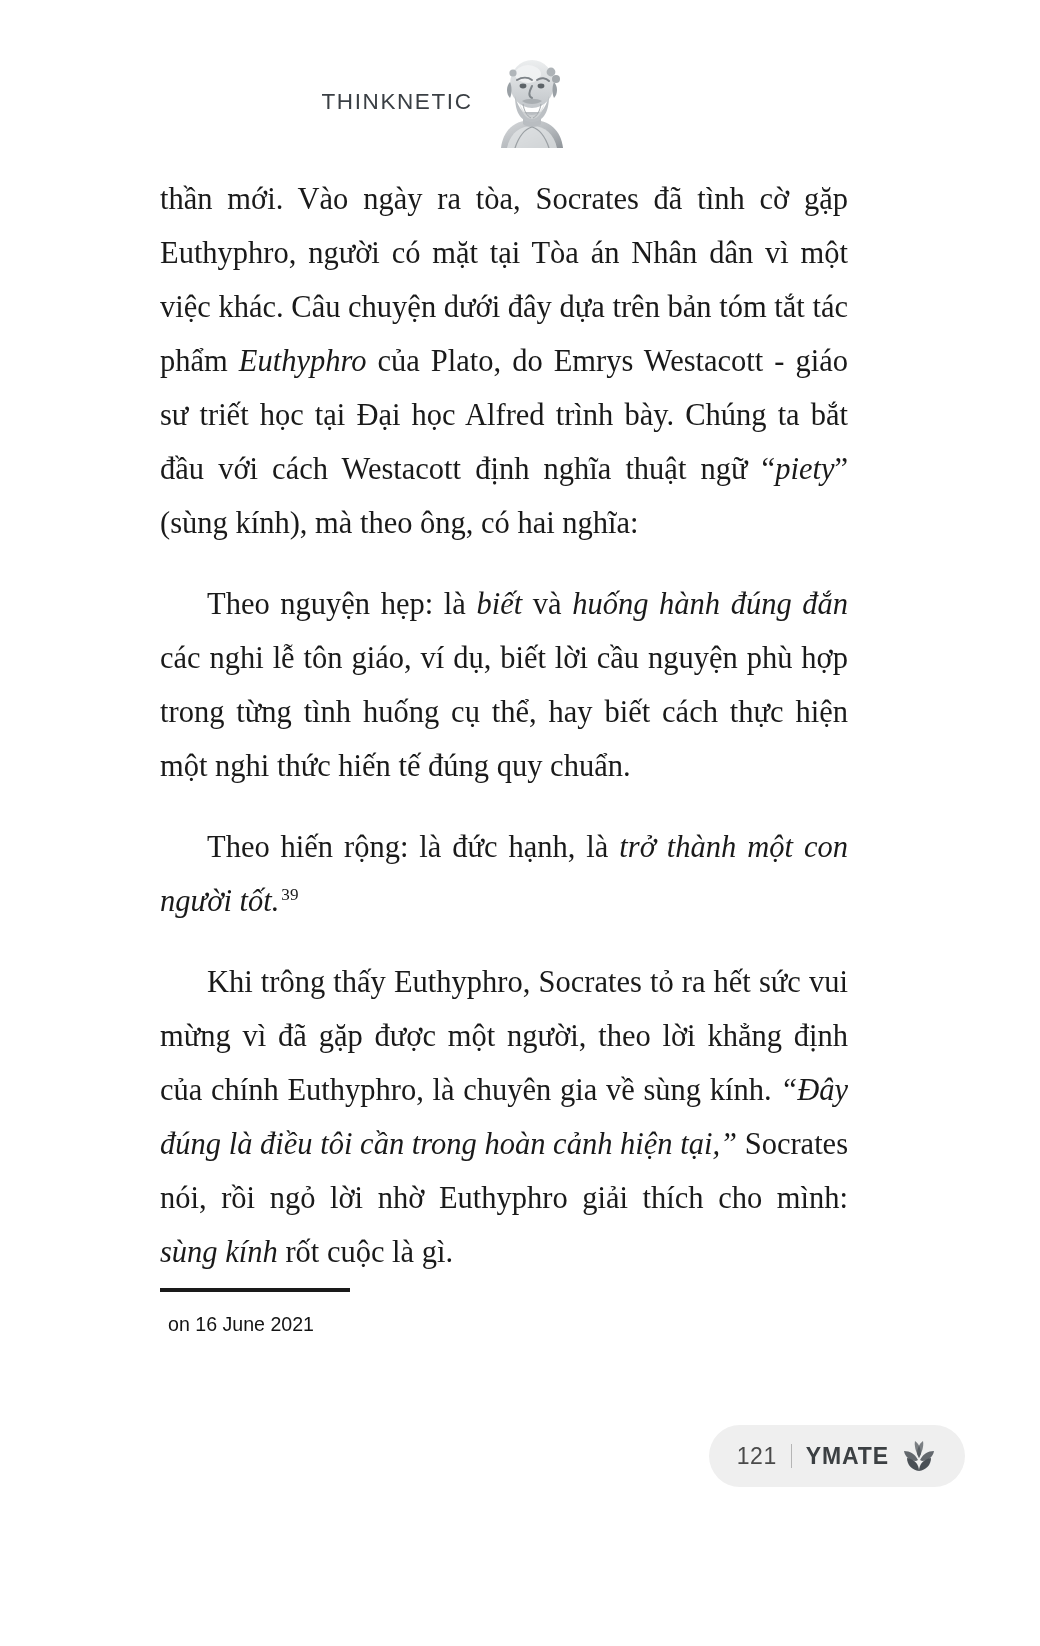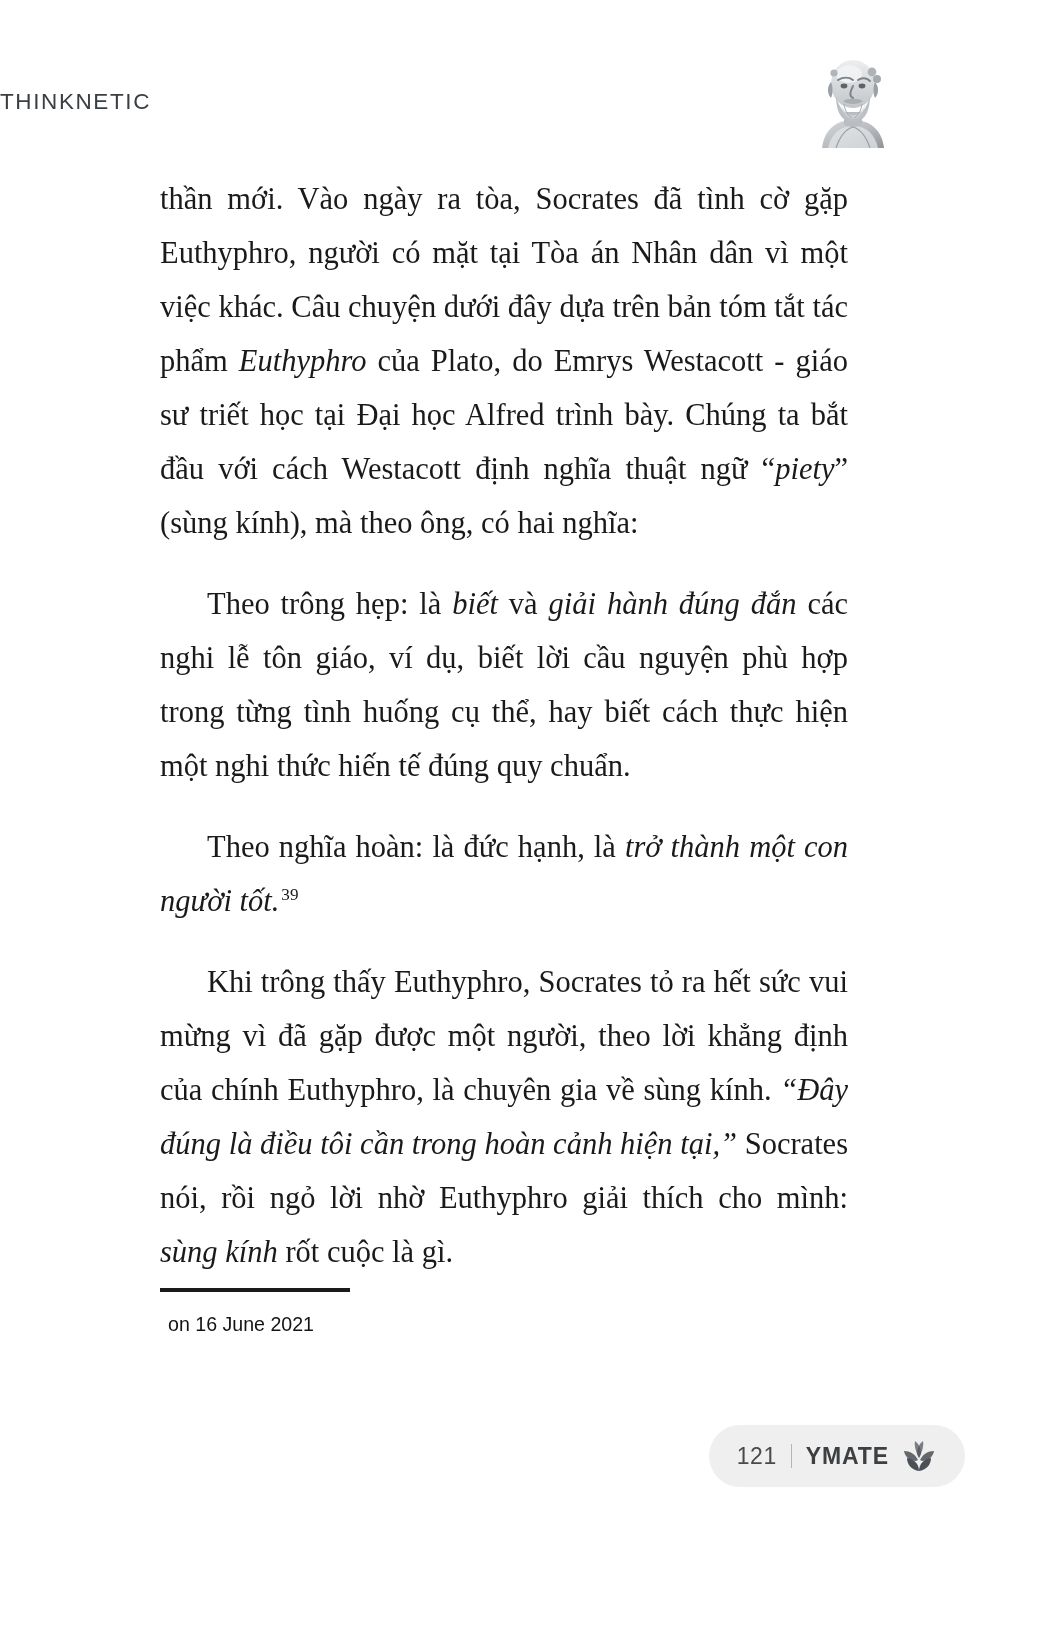--- a/index.html
+++ b/index.html
@@ -18,21 +18,21 @@
 
   
   .header {
     position: absolute;
     top: 52px;
     left: 0;
     right: 0;
     height: 100px;
     display: flex;
     align-items: center;
-    justify-content: space-between;
+    justify-content: center;
     padding-right: 150px;
     box-sizing: border-box;
   }
   .brand-name {
     font-family: "Liberation Sans", "DejaVu Sans", sans-serif;
     font-size: 22.5px;
     letter-spacing: 1.6px;
     color: #3a3f44;
     font-weight: 400;
     margin-right: 22px;
@@ -199,23 +199,23 @@
         <path d="M20 92 C24 80 30 73 37 71" stroke="#9ba0a4" stroke-width="1.3" fill="none"></path>
         <path d="M54 92 C50 80 44 73 37 71" stroke="#9ba0a4" stroke-width="1.3" fill="none"></path>
       </svg>
     </div>
   </div>
 
   <div class="content">
 
     <p class="para first"><span>thần mới. Vào ngày ra tòa, Socrates đã tình cờ gặp Euthyphro, người có mặt tại Tòa án Nhân dân vì một việc khác. Câu chuyện dưới đây dựa trên bản tóm tắt tác phẩm </span><span class="it">Euthyphro</span><span> của Plato, do Emrys Westacott - giáo sư triết học tại Đại học Alfred trình bày. Chúng ta bắt đầu với cách Westacott định nghĩa thuật ngữ “</span><span class="it">piety</span><span>” (sùng kính), mà theo ông, có hai nghĩa:</span></p>
 
-    <p class="para indent"><span>Theo trông hẹp: là </span><span class="it">biết</span><span> và </span><span class="it">giải hành đúng đắn</span><span> các nghi lễ tôn giáo, ví dụ, biết lời cầu nguyện phù hợp trong từng tình huống cụ thể, hay biết cách thực hiện một nghi thức hiến tế đúng quy chuẩn.</span></p>
-
-    <p class="para indent"><span>Theo nghĩa hoàn: là đức hạnh, là </span><span class="it">trở thành một con người tốt.</span><sup class="fnref">39</sup></p>
+    <p class="para indent"><span>Theo nguyện hẹp: là </span><span class="it">biết</span><span> và </span><span class="it">huống hành đúng đắn</span><span> các nghi lễ tôn giáo, ví dụ, biết lời cầu nguyện phù hợp trong từng tình huống cụ thể, hay biết cách thực hiện một nghi thức hiến tế đúng quy chuẩn.</span></p>
+
+    <p class="para indent"><span>Theo hiến rộng: là đức hạnh, là </span><span class="it">trở thành một con người tốt.</span><sup class="fnref">39</sup></p>
 
     <p class="para indent"><span>Khi trông thấy Euthyphro, Socrates tỏ ra hết sức vui mừng vì đã gặp được một người, theo lời khẳng định của chính Euthyphro, là chuyên gia về sùng kính. </span><span class="it">“Đây đúng là điều tôi cần trong hoàn cảnh hiện tại,”</span><span> Socrates nói, rồi ngỏ lời nhờ Euthyphro giải thích cho mình: </span><span class="it">sùng kính</span><span> rốt cuộc là gì.</span></p>
 
   </div>
 
   <div class="footnote-block">
     <div class="footnote-rule"></div>
     <div class="footnote-text">
       <div class="lastline">on 16 June 2021</div>
     </div>

